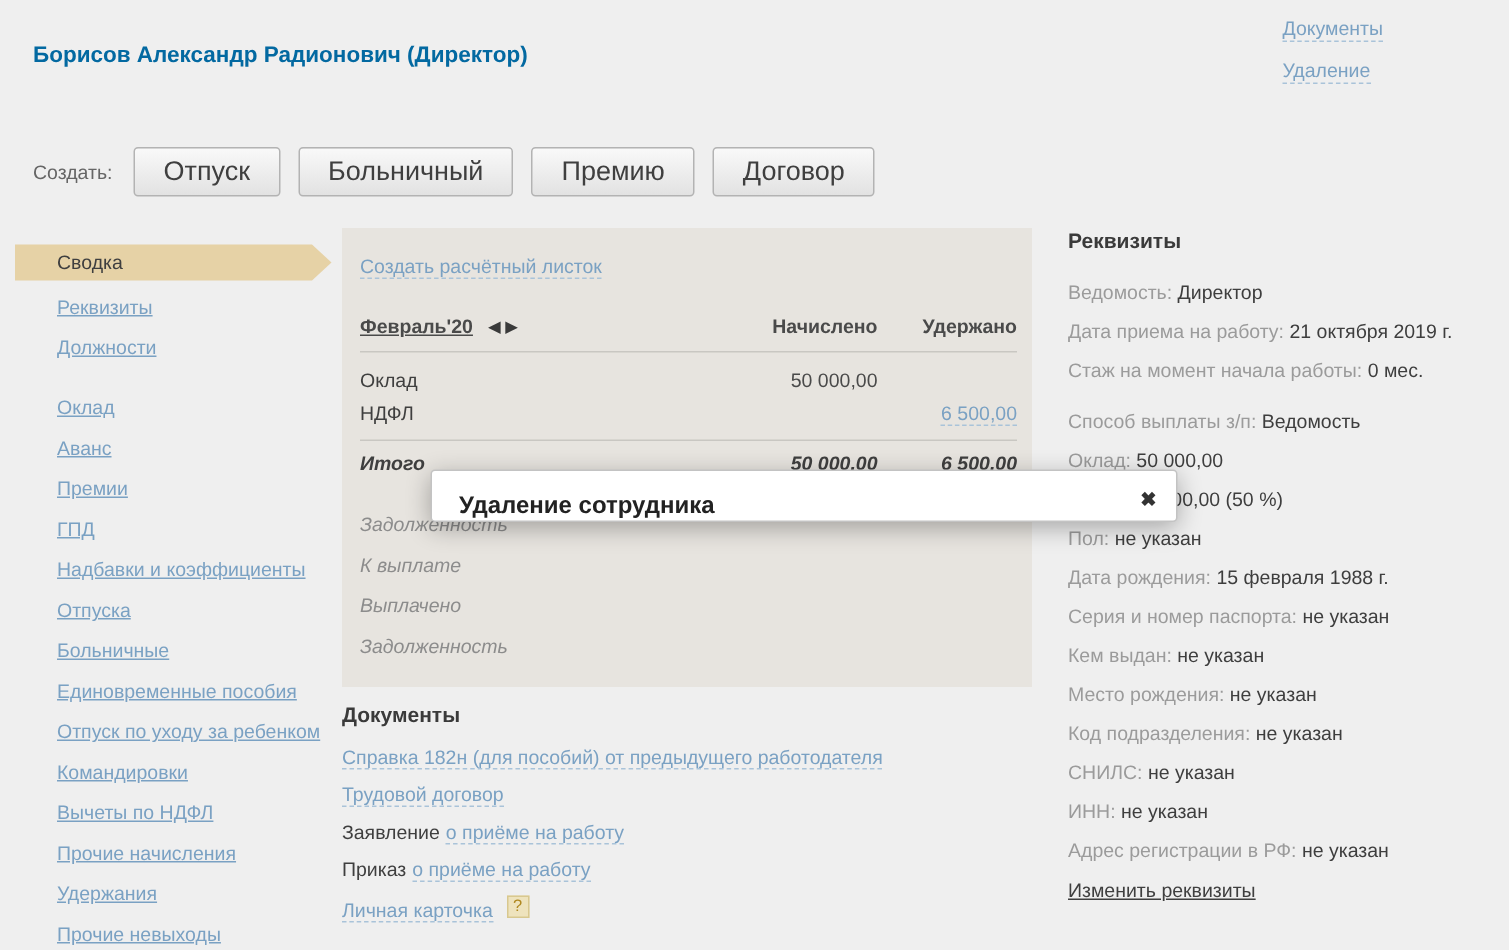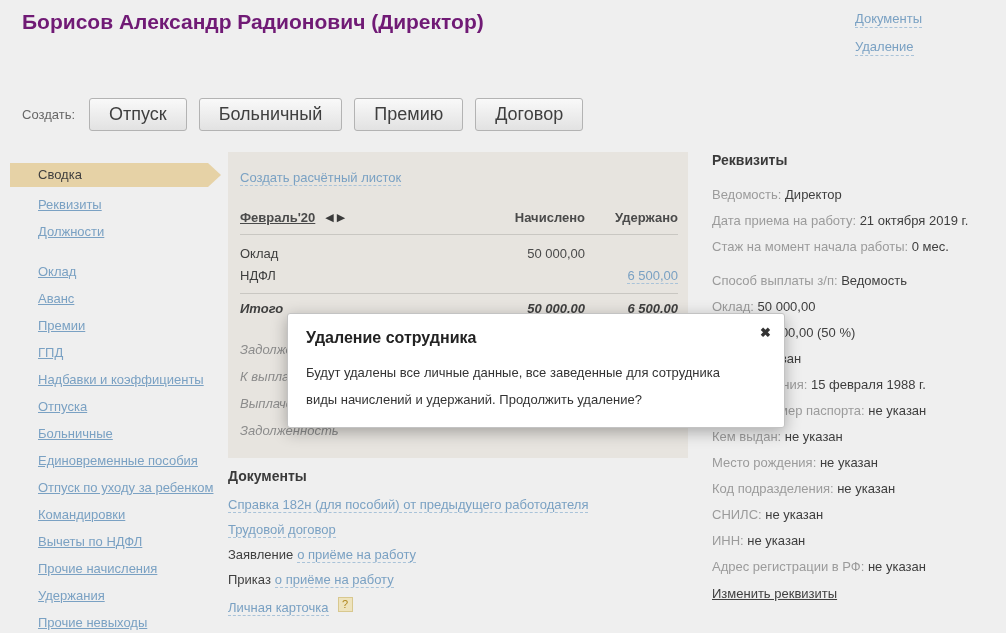--- a/index.html
+++ b/index.html
@@ -8,21 +8,21 @@
     position:relative;
     background:#efefef;
     font-family:"Liberation Sans", sans-serif;
     font-size:13px;
     color:#3f3f3f;
     overflow:hidden;
   }
   a { cursor:pointer; }
 
   
-  .page-title { position:absolute; left:22px; top:10px; font-size:21px; font-weight:bold; color:#701a75; }
+  .page-title { position:absolute; left:22px; top:28px; font-size:15px; font-weight:bold; color:#0369a1; }
   .top-actions { position:absolute; left:855px; top:10px; }
   .top-actions a {
     display:table; margin-bottom:10px; color:#7aa1c3; text-decoration:none;
     border-bottom:1px dashed #a9c3d9; line-height:17px;
   }
 
   
   .create-bar { position:absolute; left:22px; top:98px; display:flex; align-items:center; }
   .create-label { color:#666; margin-right:14px; }
   .btn {
@@ -220,17 +220,13 @@
       <div class="req-row"><span class="req-label">СНИЛС: </span><span class="req-value">не указан</span></div>
       <div class="req-row"><span class="req-label">ИНН: </span><span class="req-value">не указан</span></div>
       <div class="req-row"><span class="req-label">Адрес регистрации в РФ: </span><span class="req-value">не указан</span></div>
     </div>
   <a class="edit-link">Изменить реквизиты</a>
 </div>
 
 <div class="modal">
   <div class="modal-title">Удаление сотрудника</div>
   <span class="modal-close">✖</span>
-  <div class="modal-body">
-    <div>Будут удалены все личные данные, все заведенные для сотрудника</div>
-    <div>виды начислений и удержаний. Продолжить удаление?</div>
-  </div>
 </div>
 
 </body></html>

